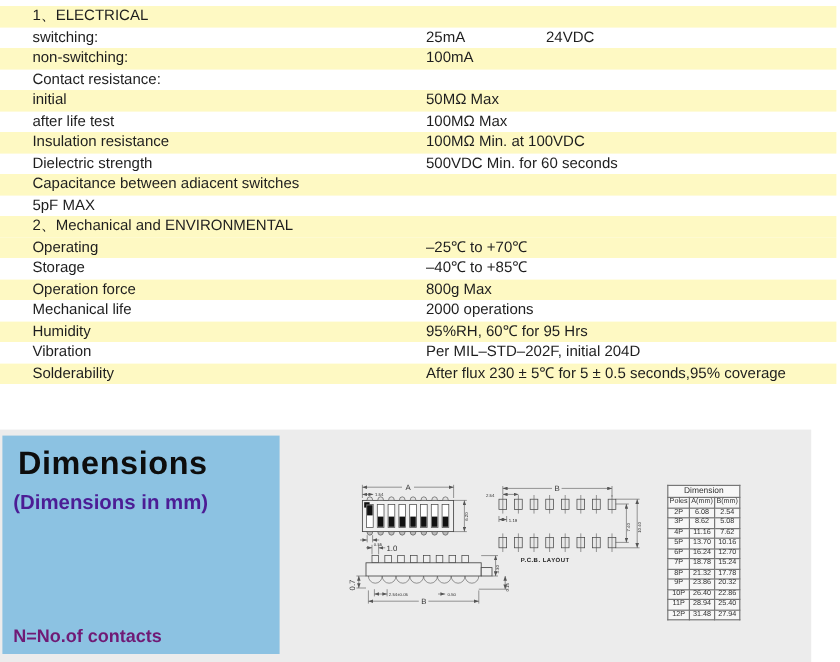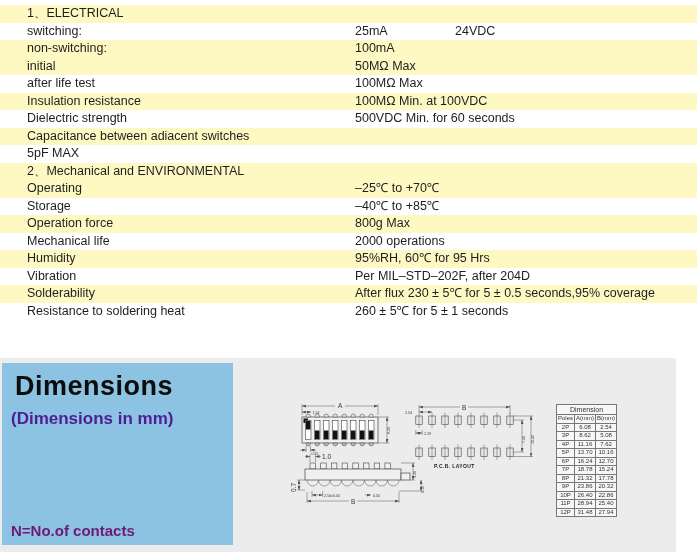--- a/index.html
+++ b/index.html
@@ -45,20 +45,24 @@
       </div>
       <div class="spec-row">
         <span class="spec-label">switching:</span>
         <span class="spec-value">25mA</span>
         <span class="spec-value2">24VDC</span>
       </div>
       <div class="spec-row shaded">
         <span class="spec-label">non-switching:</span>
         <span class="spec-value">100mA</span>
       </div>
+      <div class="spec-row">
+        <span class="spec-label">Contact resistance:</span>
+        <span class="spec-value"></span>
+      </div>
       <div class="spec-row shaded">
         <span class="spec-label">initial</span>
         <span class="spec-value">50MΩ Max</span>
       </div>
       <div class="spec-row">
         <span class="spec-label">after life test</span>
         <span class="spec-value">100MΩ Max</span>
       </div>
       <div class="spec-row shaded">
         <span class="spec-label">Insulation resistance</span>
@@ -95,29 +99,25 @@
       <div class="spec-row">
         <span class="spec-label">Mechanical life</span>
         <span class="spec-value">2000 operations</span>
       </div>
       <div class="spec-row shaded">
         <span class="spec-label">Humidity</span>
         <span class="spec-value">95%RH, 60℃ for 95 Hrs</span>
       </div>
       <div class="spec-row">
         <span class="spec-label">Vibration</span>
-        <span class="spec-value">Per MIL–STD–202F, after 204D</span>
+        <span class="spec-value">Per MIL–STD–202F, initial 204D</span>
       </div>
       <div class="spec-row shaded">
         <span class="spec-label">Solderability</span>
         <span class="spec-value">After flux 230 ± 5℃ for 5 ± 0.5 seconds,95% coverage</span>
-      </div>
-      <div class="spec-row">
-        <span class="spec-label">Resistance to soldering heat</span>
-        <span class="spec-value">260 ± 5℃ for 5 ± 1 seconds</span>
       </div>
     </div>
 
   <div class="bottom">
 
     <div class="blue-panel">
       <div class="dim-title">Dimensions</div>
       <div class="dim-sub">(Dimensions in mm)</div>
       <div class="dim-note">N=No.of contacts</div>
     </div>

